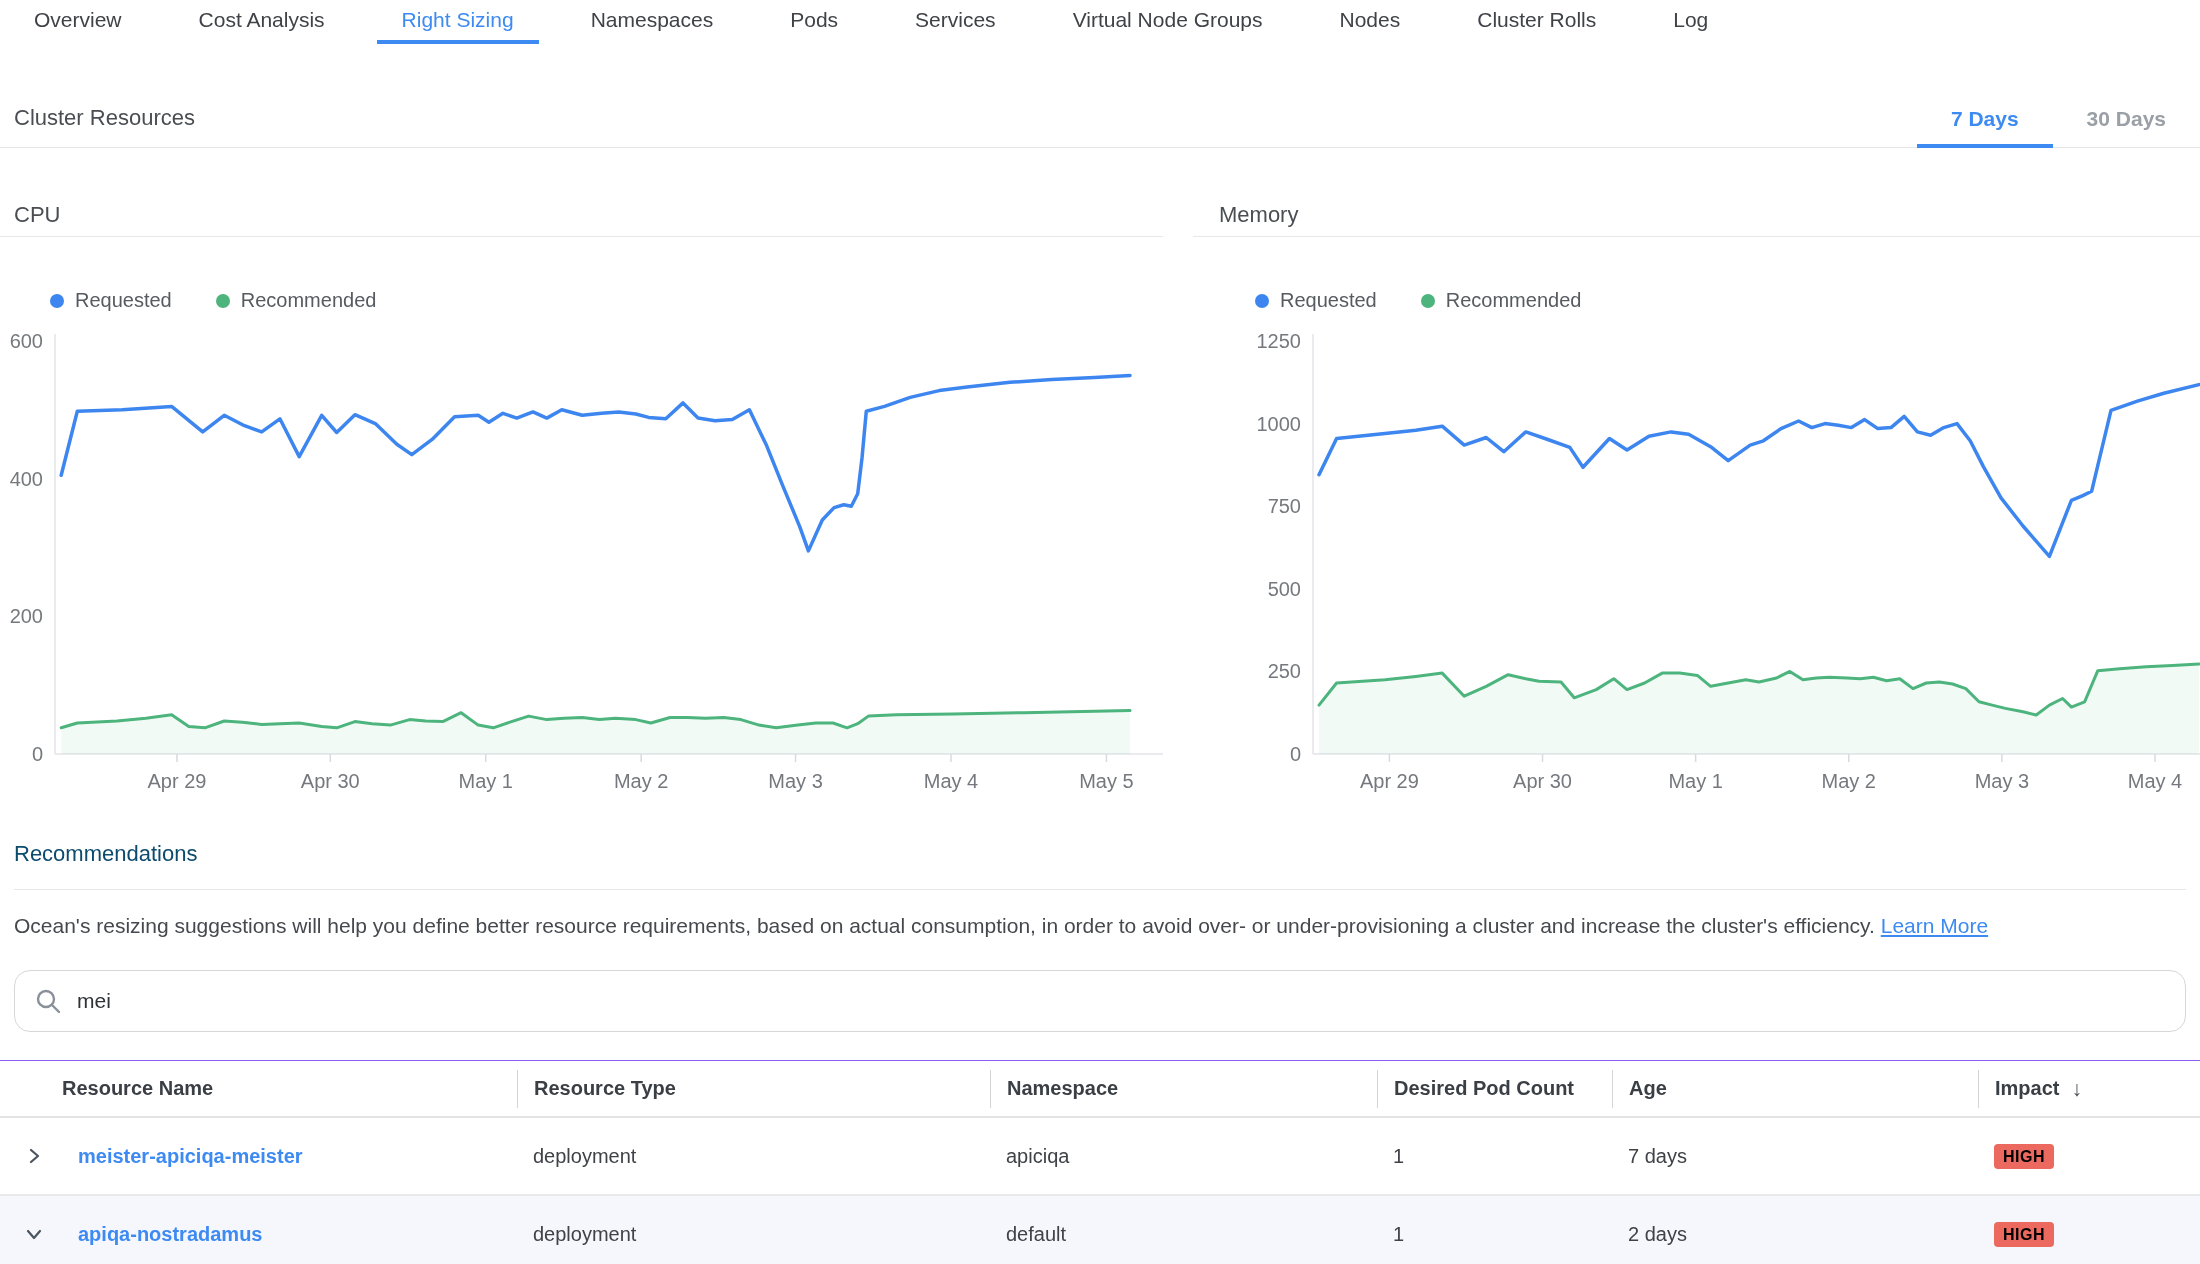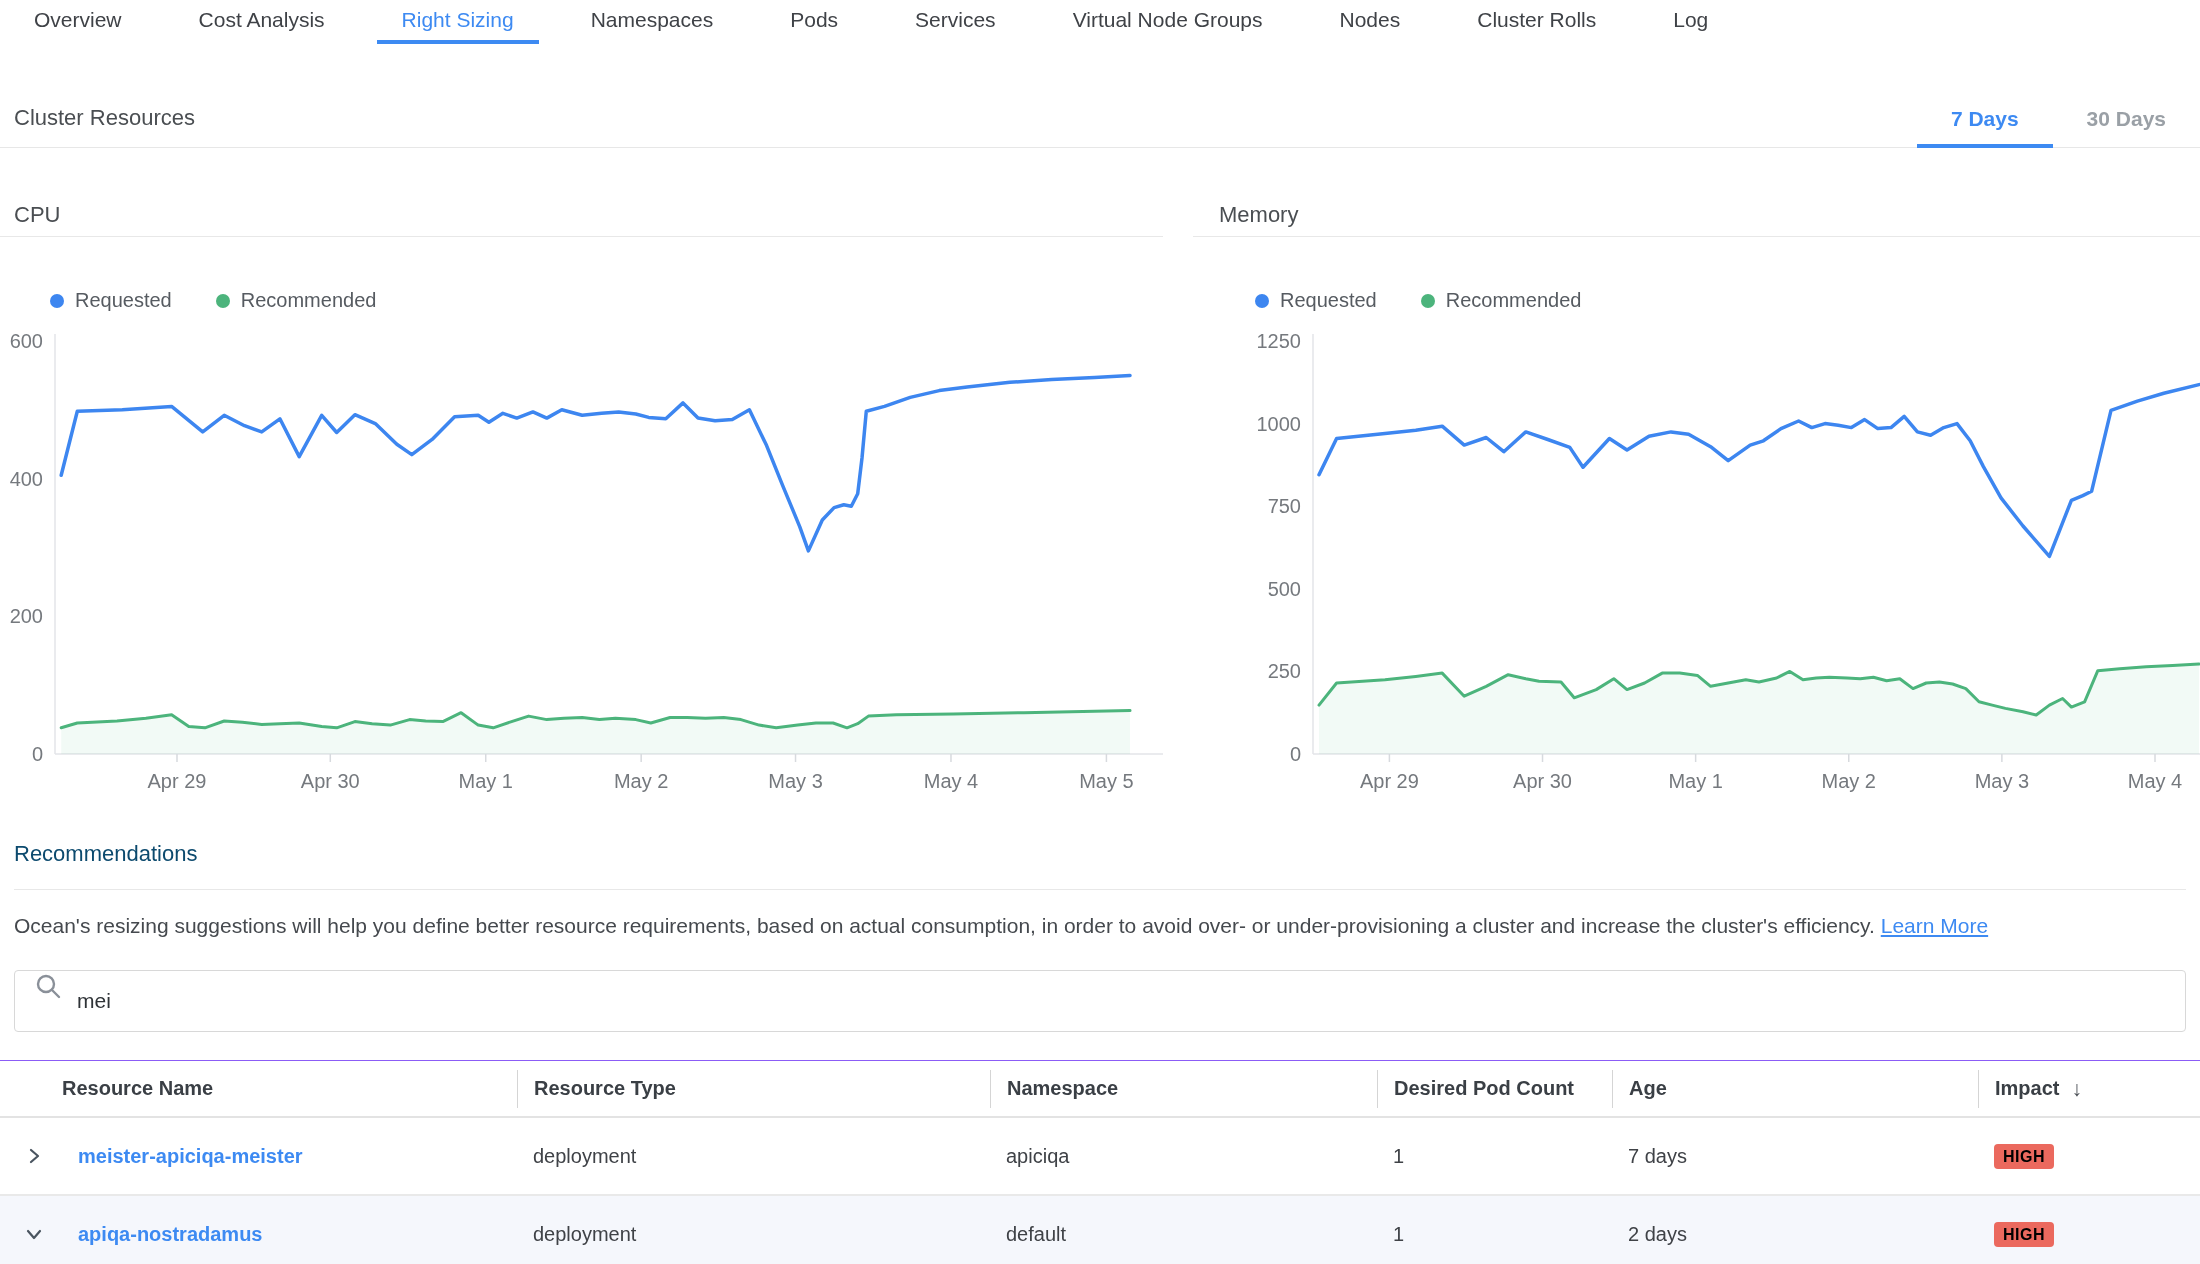--- a/index.html
+++ b/index.html
@@ -36,22 +36,22 @@
   .chart-mount { margin-top:14px; }
   .chart-mount svg { display:block; }
 
   
   .reco-title { margin:40px 14px 0; font-size:22px; color:#0c4a6e; padding-bottom:22px;
                 border-bottom:1px solid #e8e8e8; }
   .reco-desc { margin:24px 14px 0; font-size:21px; color:#45494e; }
   .reco-desc a { color:#3d8af2; text-decoration:underline; cursor:pointer; }
 
   
-  .search-box { margin:32px 14px 0; height:62px; border:1px solid #d8d8d8; border-radius:4px;
-                display:flex; padding:0 18px; background:#fff; }
+  .search-box { margin:32px 14px 0; height:62px; border:1px solid #d8d8d8; border-radius:16px;
+                display:flex; align-items:center; padding:0 18px; background:#fff; }
   .search-box svg { flex:0 0 auto; }
   .search-box input { flex:1; border:none; outline:none; font-size:21px; color:#2f3337;
                       margin-left:14px; font-family:"Liberation Sans",sans-serif; background:transparent; }
 
   
   .rtable { margin-top:28px; }
   .trow { display:grid; grid-template-columns:48px 455px 473px 387px 235px 366px 1fr;
           align-items:center; padding-left:14px; }
   .thead { height:58px; border-bottom:2px solid #e3e3e3; border-top:1px solid #8b5cf6; }
   .th { font-size:20px; font-weight:bold; color:#3a3f45; height:38px; display:flex;

